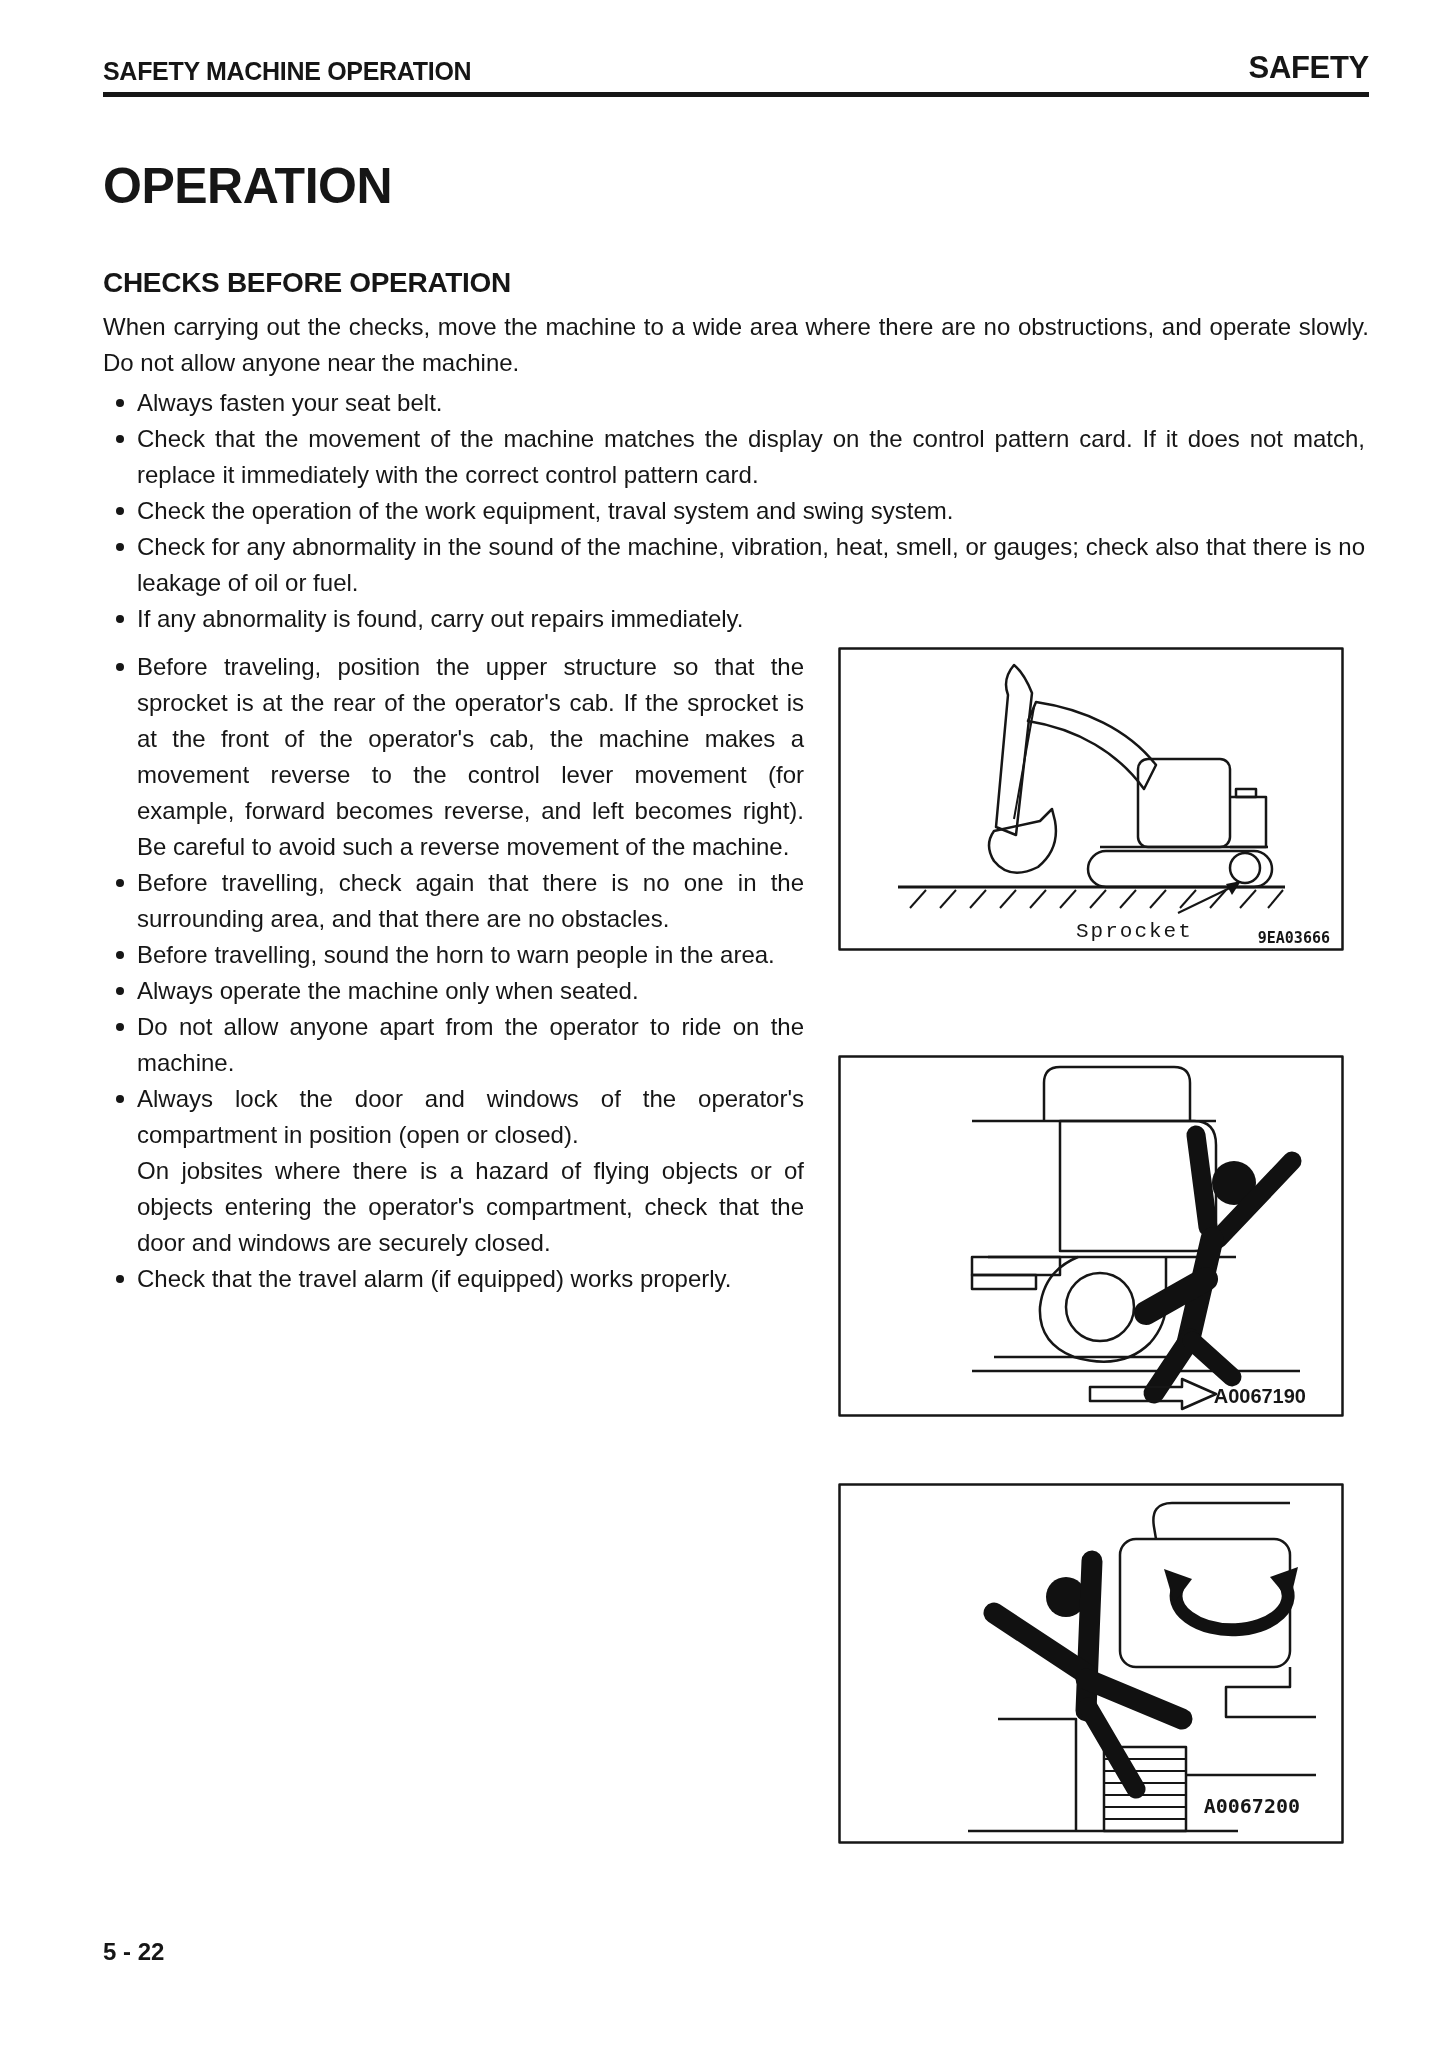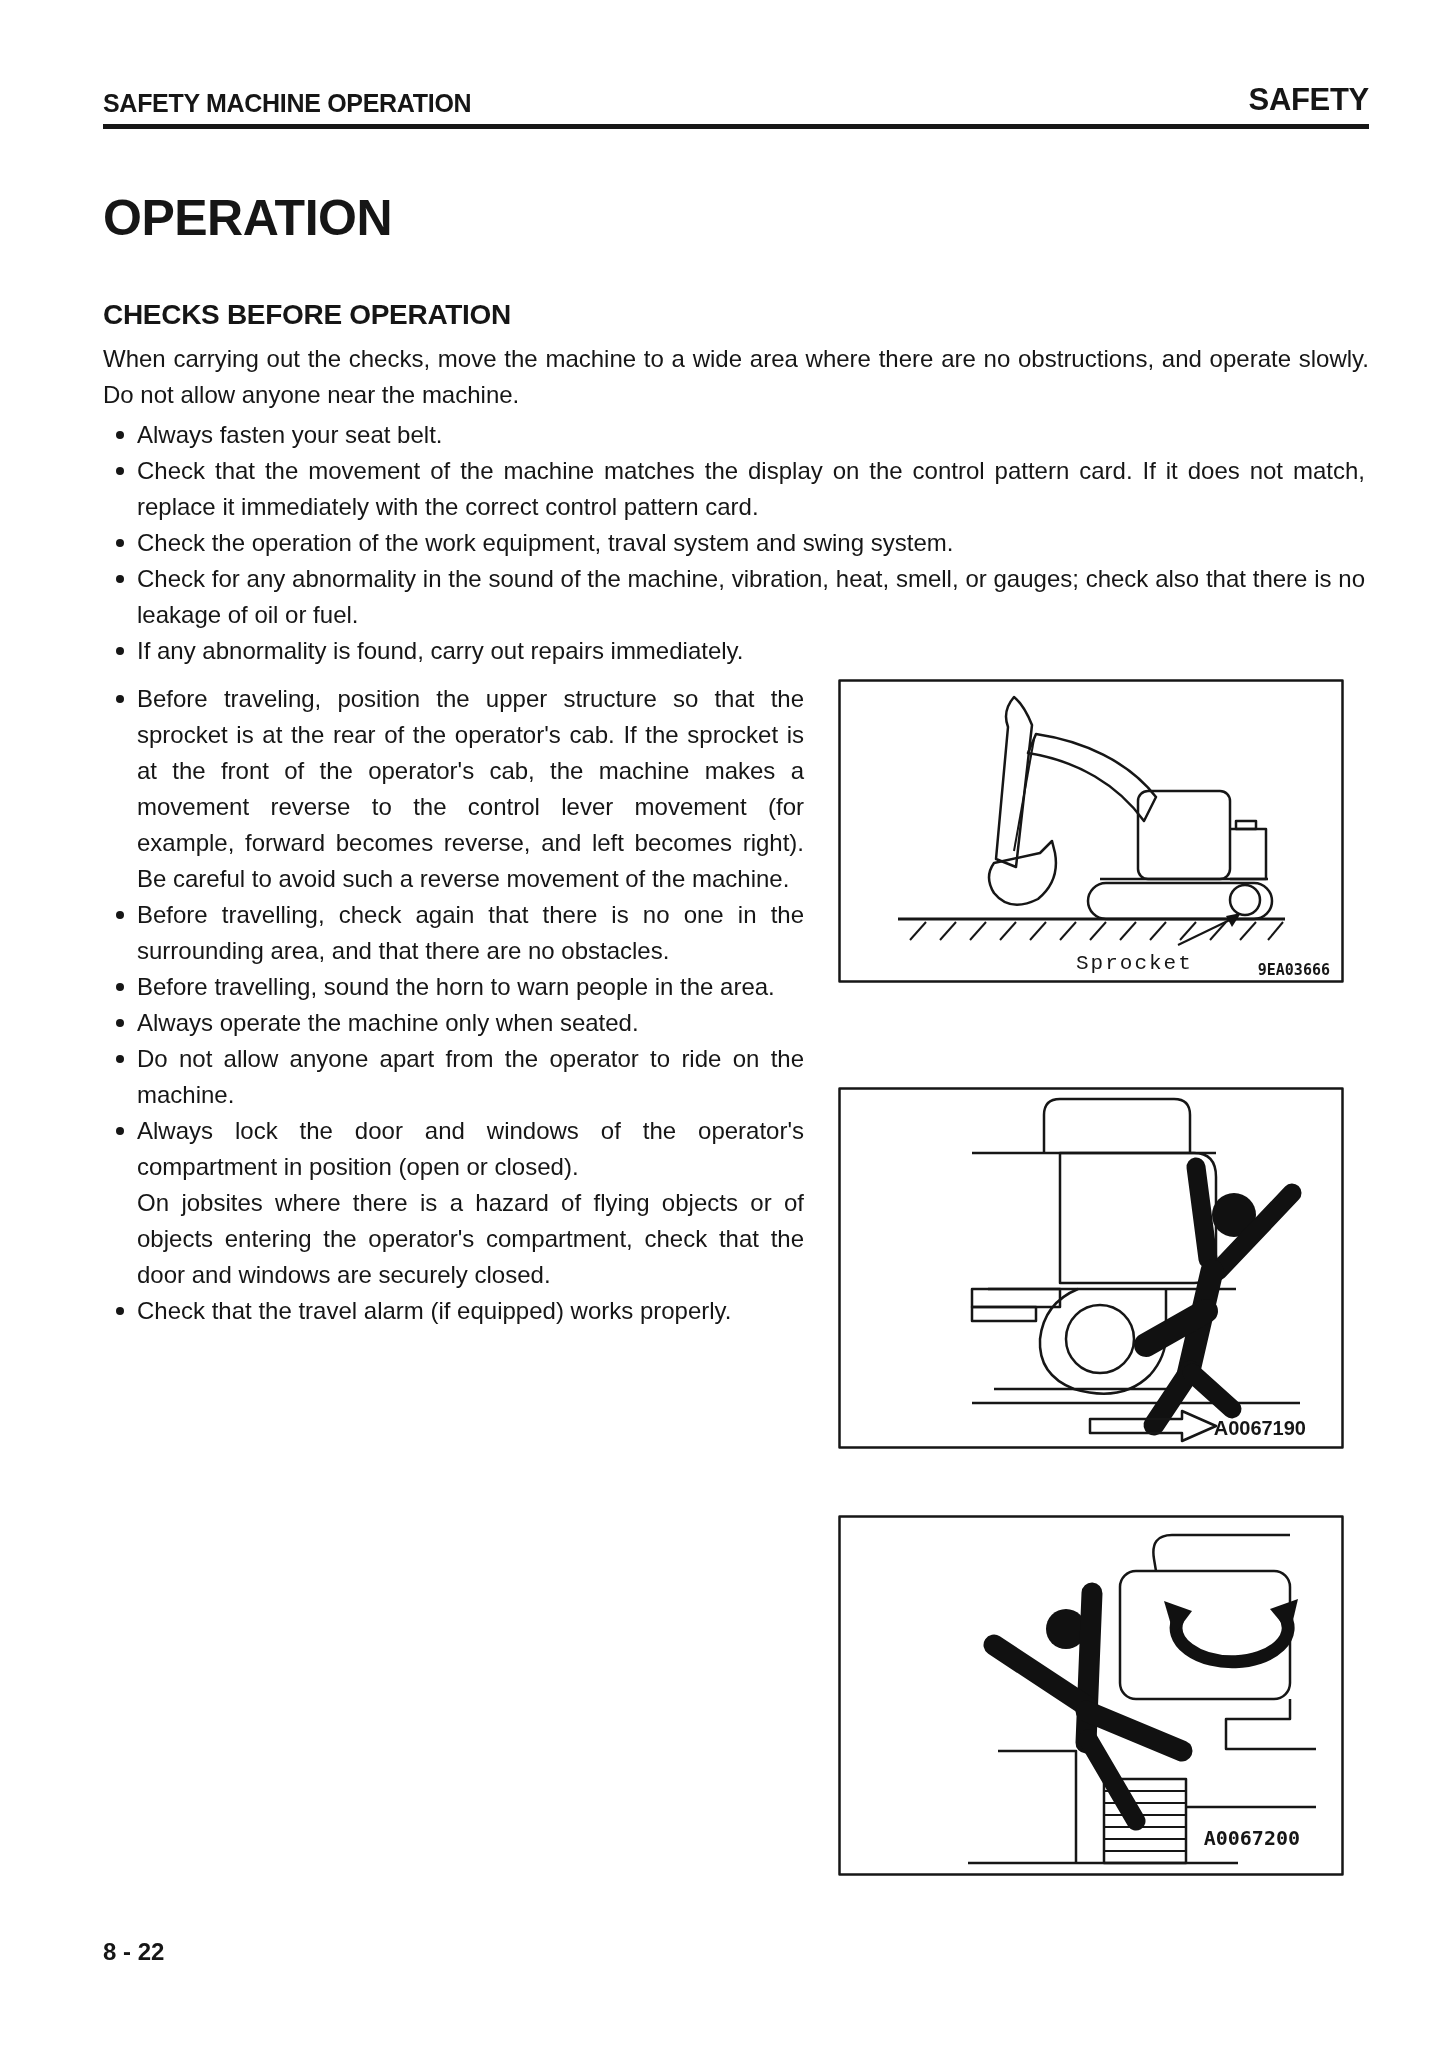--- a/index.html
+++ b/index.html
@@ -6,21 +6,21 @@
   .page{
     position:relative;
     width:1445px;height:2045px;
     background:#ffffff;
     color:#161616;
     font-family:"Liberation Sans", sans-serif;
     overflow:hidden;
   }
   .content{margin:0 76px 0 103px;}
   
-  .hdr{display:flex;justify-content:space-between;align-items:flex-end;padding-top:82px;}
+  .hdr{display:flex;justify-content:space-between;align-items:flex-end;padding-top:50px;}
   .hdr-left{font-size:25px;font-weight:700;letter-spacing:-0.3px;}
   .hdr-right{font-size:31px;font-weight:700;letter-spacing:-0.3px;}
   .rule{height:5px;background:#161616;margin-top:6px;}
   
   h1.title{margin:60px 0 0 0;font-size:50px;font-weight:700;letter-spacing:-0.5px;}
   h2.sec{margin:0;font-size:28px;font-weight:700;letter-spacing:-0.3px;}
   .sec1 h2.sec{margin-top:50px;}
   .sec2 h2.sec{margin-top:24px;}
   
   .body-text{font-size:24px;line-height:36px;}
@@ -226,14 +226,14 @@
               </g>
               <text x="462" y="330" text-anchor="end" class="figcode" style="font-family:'DejaVu Sans Mono', monospace;">A0067200</text>
             </svg>
           </figure>
 
         </div>
       </div>
     </section>
   </div>
 
-  <div class="footer">8 - 22</div>
+  <div class="footer">5 - 22</div>
 </div>
 
 </body></html>

